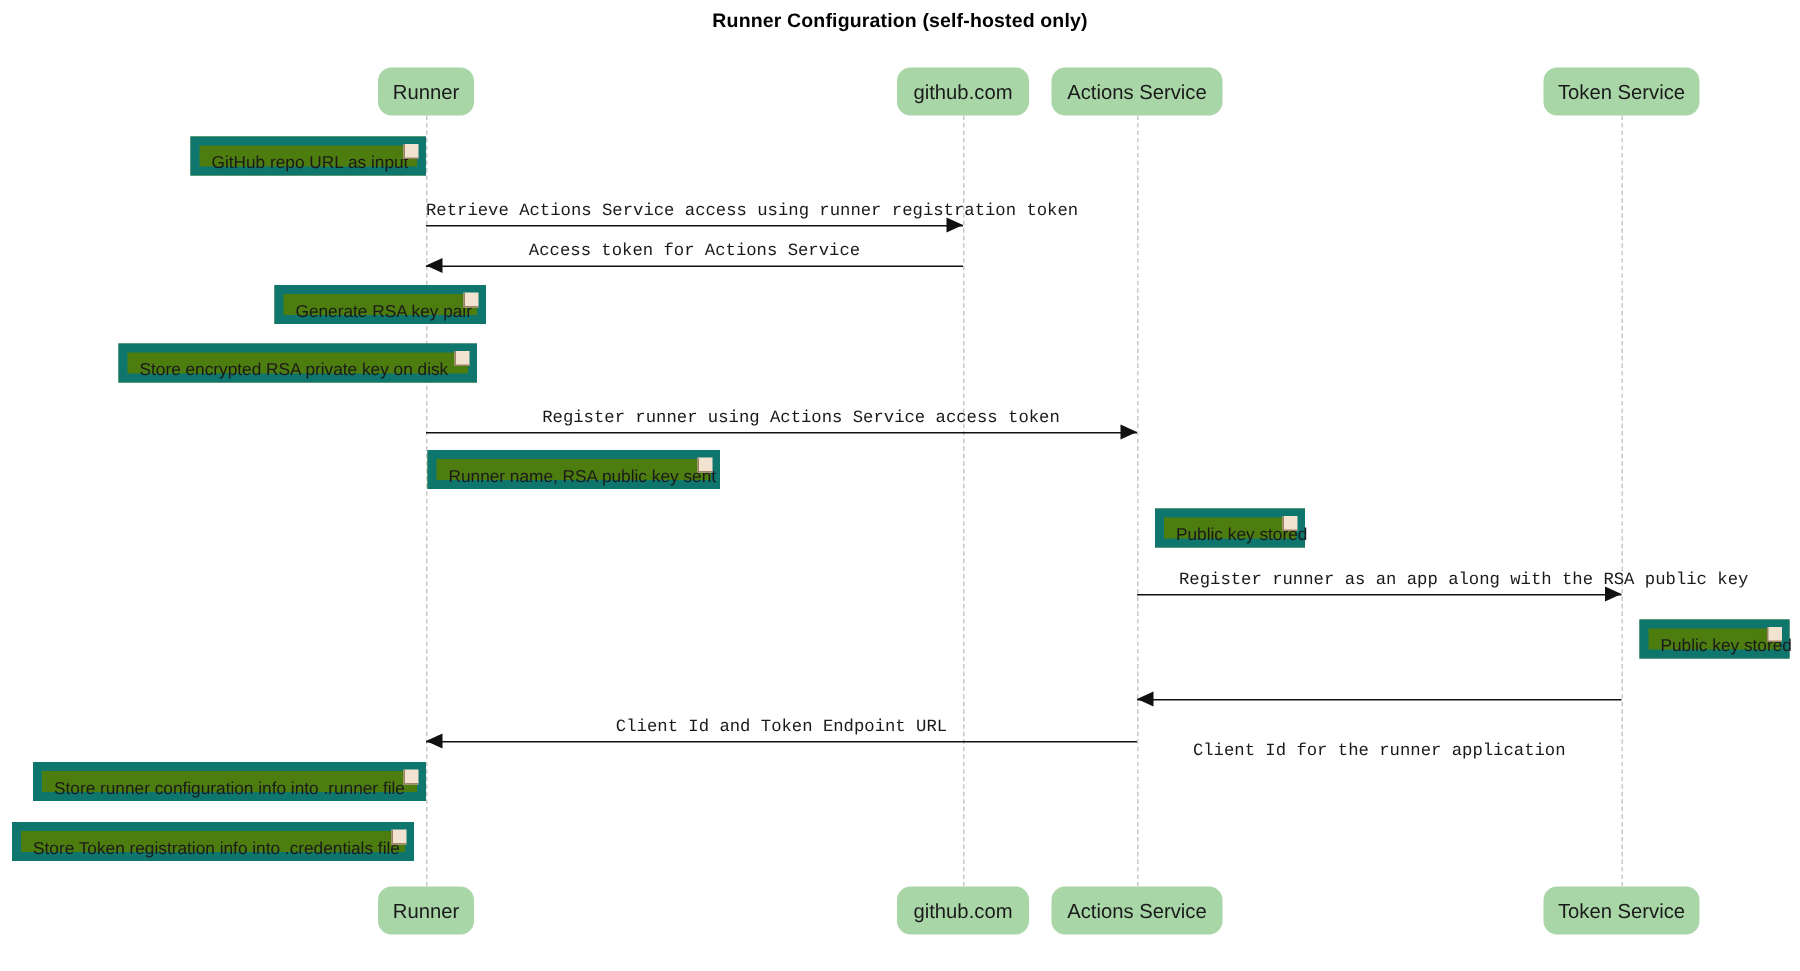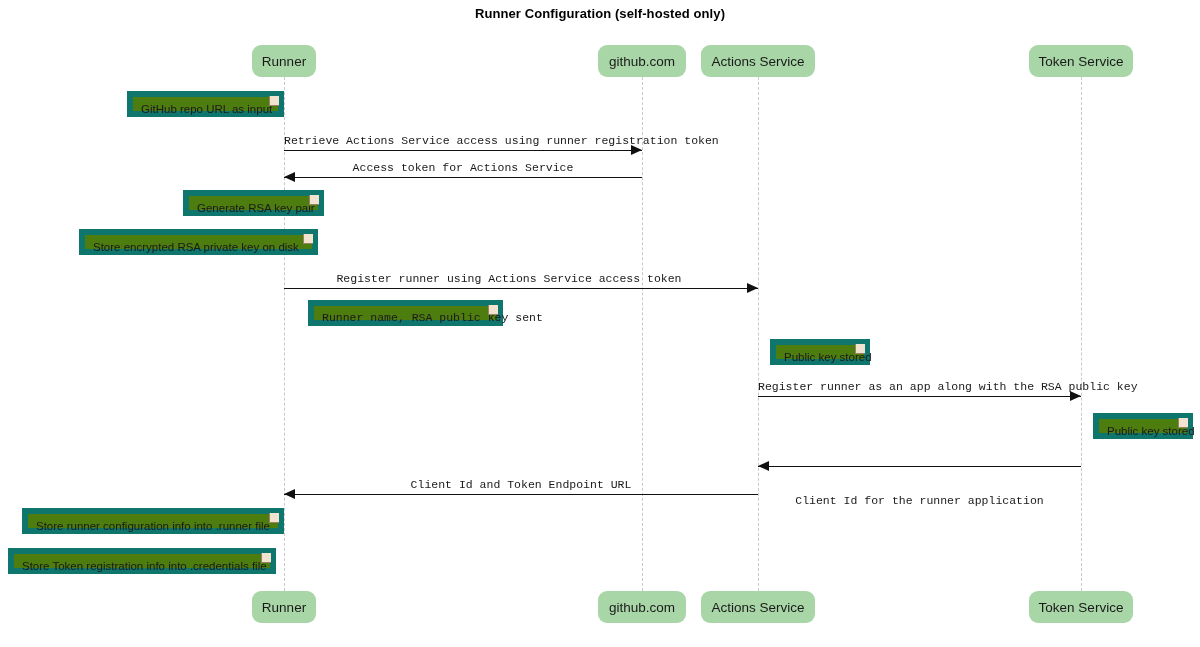--- a/index.html
+++ b/index.html
@@ -113,36 +113,36 @@
     </div>
   <div id="layer-messages">
       <div class="msg-line" style="left: 284px; top: 150px; width: 358px;"></div>
       <div class="arrowhead right" style="top: 145px; left: 631px;"></div>
       <div class="msg-label" style="left: 284px; width: 358px; top: 134px;">Retrieve Actions Service access using runner registration token</div>
       <div class="msg-line" style="left: 284px; top: 177px; width: 358px;"></div>
       <div class="arrowhead left" style="top: 172px; left: 284px;"></div>
       <div class="msg-label" style="left: 284px; width: 358px; top: 161px;">Access token for Actions Service</div>
       <div class="msg-line" style="left: 284px; top: 288px; width: 474px;"></div>
       <div class="arrowhead right" style="top: 283px; left: 747px;"></div>
-      <div class="msg-label" style="left: 272px; width: 474px; top: 272px;">Register runner using Actions Service access token</div>
+      <div class="msg-label" style="left: 297px; width: 474px; top: 272px;">Register runner using Actions Service access token</div>
       <div class="msg-line" style="left: 758px; top: 396px; width: 323px;"></div>
       <div class="arrowhead right" style="top: 391px; left: 1070px;"></div>
-      <div class="msg-label" style="left: 758px; width: 323px; top: 380px;">Register runner as an app along with the RSA public key</div>
+      <div class="msg-label" style="left: 758px; width: 323px; top: 380px; padding-left: 28px;">Register runner as an app along with the RSA public key</div>
       <div class="msg-line" style="left: 758px; top: 466px; width: 323px;"></div>
       <div class="arrowhead left" style="top: 461px; left: 758px;"></div>
       <div class="msg-label" style="left: 758px; width: 323px; top: 450px; margin-top: 44px;">Client Id for the runner application</div>
       <div class="msg-line" style="left: 284px; top: 494px; width: 474px;"></div>
       <div class="arrowhead left" style="top: 489px; left: 284px;"></div>
       <div class="msg-label" style="left: 284px; width: 474px; top: 478px;">Client Id and Token Endpoint URL</div>
     </div>
   <div id="layer-notes">
       <div class="note" style="left: 127px; top: 91px; width: 157px;"><span>GitHub repo URL as input</span><span class="fold"></span></div>
       <div class="note" style="left: 143px; top: 190px; width: 141px; margin-left: 40px;"><span>Generate RSA key pair</span><span class="fold"></span></div>
       <div class="note" style="left: 45px; top: 229px; width: 239px; margin-left: 34px;"><span>Store encrypted RSA private key on disk</span><span class="fold"></span></div>
-      <div class="note" style="left: 308px; top: 300px; width: 195px; font-family: Liberation Mono, monospace;"><span>Runner name, RSA public key sent</span><span class="fold"></span></div>
+      <div class="note" style="left: 285px; top: 300px; width: 195px;"><span>Runner name, RSA public key sent</span><span class="fold"></span></div>
       <div class="note" style="left: 770px; top: 339px; width: 100px;"><span>Public key stored</span><span class="fold"></span></div>
       <div class="note" style="left: 1093px; top: 413px; width: 100px;"><span>Public key stored</span><span class="fold"></span></div>
       <div class="note" style="left: 22px; top: 508px; width: 262px;"><span>Store runner configuration info into .runner file</span><span class="fold"></span></div>
       <div class="note" style="left: 8px; top: 548px; width: 268px;"><span>Store Token registration info into .credentials file</span><span class="fold"></span></div>
     </div>
   <div id="layer-participants">
       <div class="participant" style="left: 252px; top: 45px; width: 64px;">
         <span>Runner</span>
       </div>
       <div class="participant" style="left: 252px; top: 591px; width: 64px;">

